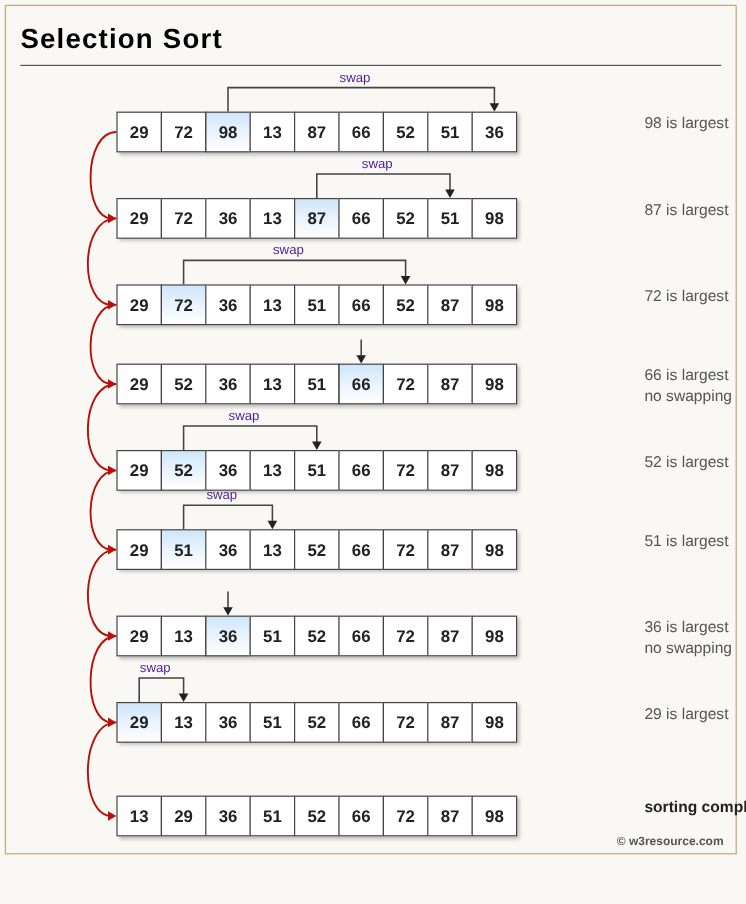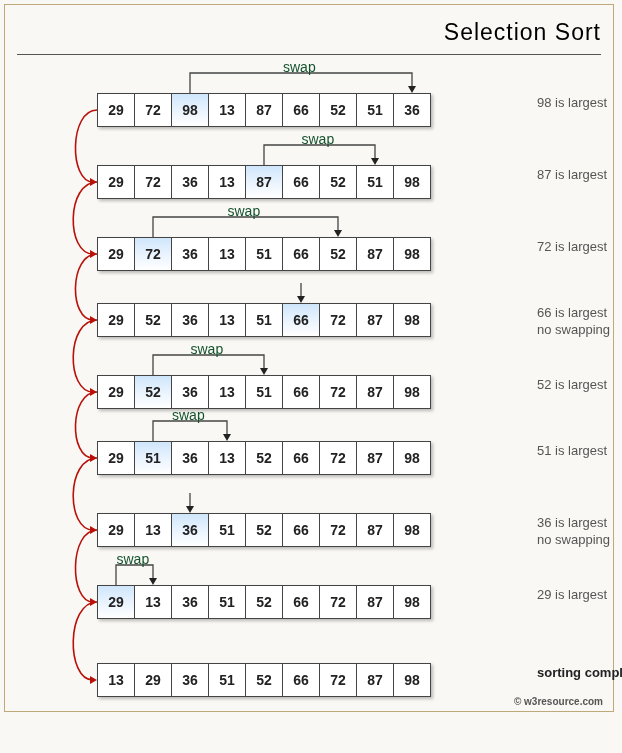--- a/index.html
+++ b/index.html
@@ -11,24 +11,25 @@
     width: 622px;
   }
   .outer {
     border: 1px solid #bfa87a;
     background: #f9f8f4;
     padding: 8px 12px 6px 12px;
     width: 610px;
     position: relative;
   }
   .title {
-    text-align: right;
+    text-align: left;
     font-size: 23px;
     margin: 6px 0 8px 0;
     letter-spacing: 1px;
+    font-weight: bold;
   }
   .hr {
     border: none;
     border-top: 1px solid #555;
     margin: 0 0 2px 0;
   }
   .diagram {
     position: relative;
     height: 648px;
   }
@@ -63,22 +64,22 @@
     position: absolute;
     left: 440px;
     top: 2px;
     font-size: 13px;
     color: #555;
     line-height: 1.3;
     width: 115px;
   }
   .swap-label {
     position: absolute;
-    font-size: 14px;
-    color: #14532d;
+    font-size: 11px;
+    color: #4c1d95;
   }
   .swap-svg {
     position: absolute;
     pointer-events: none;
   }
   .flow-svg {
     position: absolute;
     left: 0; top: 0;
     pointer-events: none;
   }

